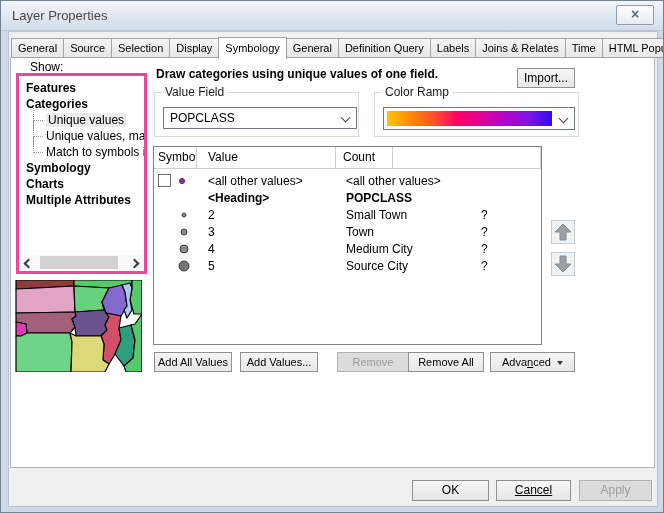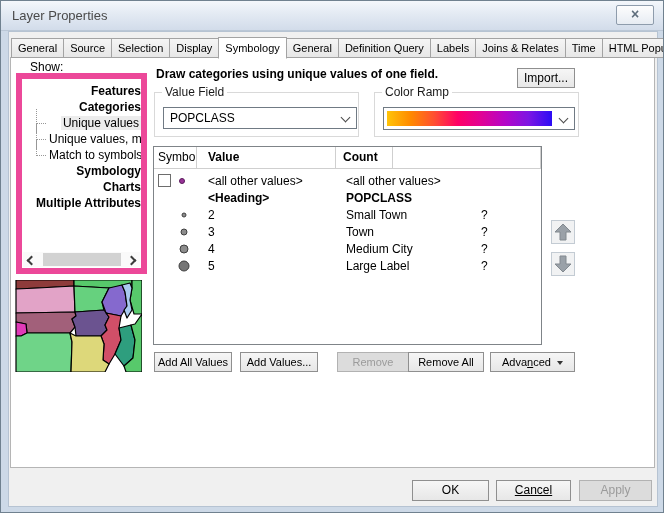--- a/index.html
+++ b/index.html
@@ -18,21 +18,21 @@
   
   .tabs { position:absolute; left:11px; top:36px; height:21px; display:flex; z-index:3; }
   .tab { height:20px; margin-top:1px; margin-left:-1px; padding:3px 6px 0; font-size:11px; white-space:nowrap;
     background:linear-gradient(#f5f5f5,#e7e7e7); border:1px solid #a3a3a3; cursor:default; }
   .tab.active { height:22px; margin-top:0; padding-top:4px; background:#fff; border-bottom:1px solid #fff; z-index:4; position:relative; }
 
   
   .page { position:absolute; left:9px; top:56px; width:645px; height:411px; background:#fff; border:1px solid #b5b5b5; z-index:2; }
 
   .show-label { position:absolute; left:19px; top:2px; }
-  .tree { position:absolute; left:5px; top:15px; width:131px; height:201px; background:#fff; border:6px solid #ec4899; overflow:hidden; white-space:nowrap;text-align:right; }
+  .tree { position:absolute; left:5px; top:15px; width:131px; height:201px; background:#fff; border:3px solid #ec4899; overflow:hidden; white-space:nowrap; }
   .tree-item { height:16px; line-height:16px; padding-left:7px; position:relative; }
   .tree-item.first { margin-top:4px; }
   .tree-item.bold { font-weight:bold; }
   .tree-item.child { padding-left:27px; }
   .tree-item.child::before { content:""; position:absolute; left:14px; top:-6px; height:14px; width:9px;
     border-left:1px dotted #979797; border-bottom:1px dotted #979797; }
   .tree-item.child.mid::after { content:""; position:absolute; left:14px; top:8px; height:10px; border-left:1px dotted #979797; }
   .tree-item .sel { background:#ececec; padding:0 2px; }
   .tree-hscroll { position:absolute; left:1px; right:1px; bottom:1px; height:15px; background:#fafafa; display:flex; align-items:center; }
   .sb-arrow { width:15px; height:15px; position:relative; }
@@ -57,21 +57,21 @@
   .combo { position:absolute; left:8px; top:14px; height:22px; background:#fff; border:1px solid #707a84; }
   .combo-text { position:absolute; left:6px; top:3px; }
   .chev { position:absolute; right:7px; top:6px; width:7px; height:7px;
     border-right:1.6px solid #4a4a4a; border-bottom:1.6px solid #4a4a4a; transform:rotate(45deg); }
   .ramp-swatch { position:absolute; left:3px; top:3px; right:22px; bottom:3px; }
 
   
   .tablebox { position:absolute; left:142px; top:88px; width:389px; height:199px; background:#fff; border:1px solid #7f8488; overflow:hidden; }
   .thead { display:flex; height:22px; border-bottom:1px solid #cfcfcf; }
   .th { border-right:1px solid #cfcfcf; line-height:21px; overflow:hidden; white-space:nowrap; }
-  .th.bold { font-weight:bold; }
+  .th.bold { font-weight:normal; }
   .c-sym { width:43px; padding-left:4px; }
   .c-val { width:139px; padding-left:11px; }
   .c-lab { width:138px; padding-left:10px; }
   .c-cnt { width:57px; padding-left:7px; }
   .c-rest { flex:1; }
   .vrow { display:flex; height:17px; align-items:center; }
   .vrow.first { margin-top:3px; }
   .cell { overflow:hidden; white-space:nowrap; }
   .cell.bold { font-weight:bold; }
   .sym-cell { position:relative; height:17px; }
@@ -234,21 +234,21 @@
         <div class="cell c-val">4</div>
         <div class="cell c-lab">Medium City</div>
         <div class="cell c-cnt">?</div>
       </div>
 
       <div class="vrow">
         <div class="sym-cell c-sym" style="padding-left:0;">
             <span class="dot d11"></span>
           </div>
         <div class="cell c-val">5</div>
-        <div class="cell c-lab">Large Label</div>
+        <div class="cell c-lab">Source City</div>
         <div class="cell c-cnt">?</div>
       </div>
     </div>
 
     <div class="updown up-btn">
       <svg width="22" height="22" viewBox="0 0 22 22">
         <path d="M11 3 L19 11 L14 11 L14 19 L8 19 L8 11 L3 11 Z" fill="#9aa1a8" stroke="#82898f" stroke-width="1"></path>
       </svg>
     </div>
     <div class="updown down-btn">

